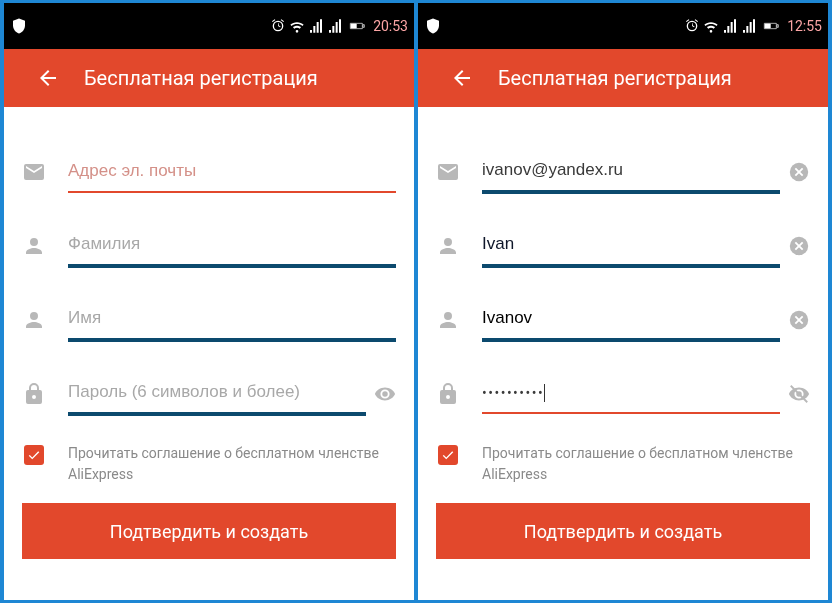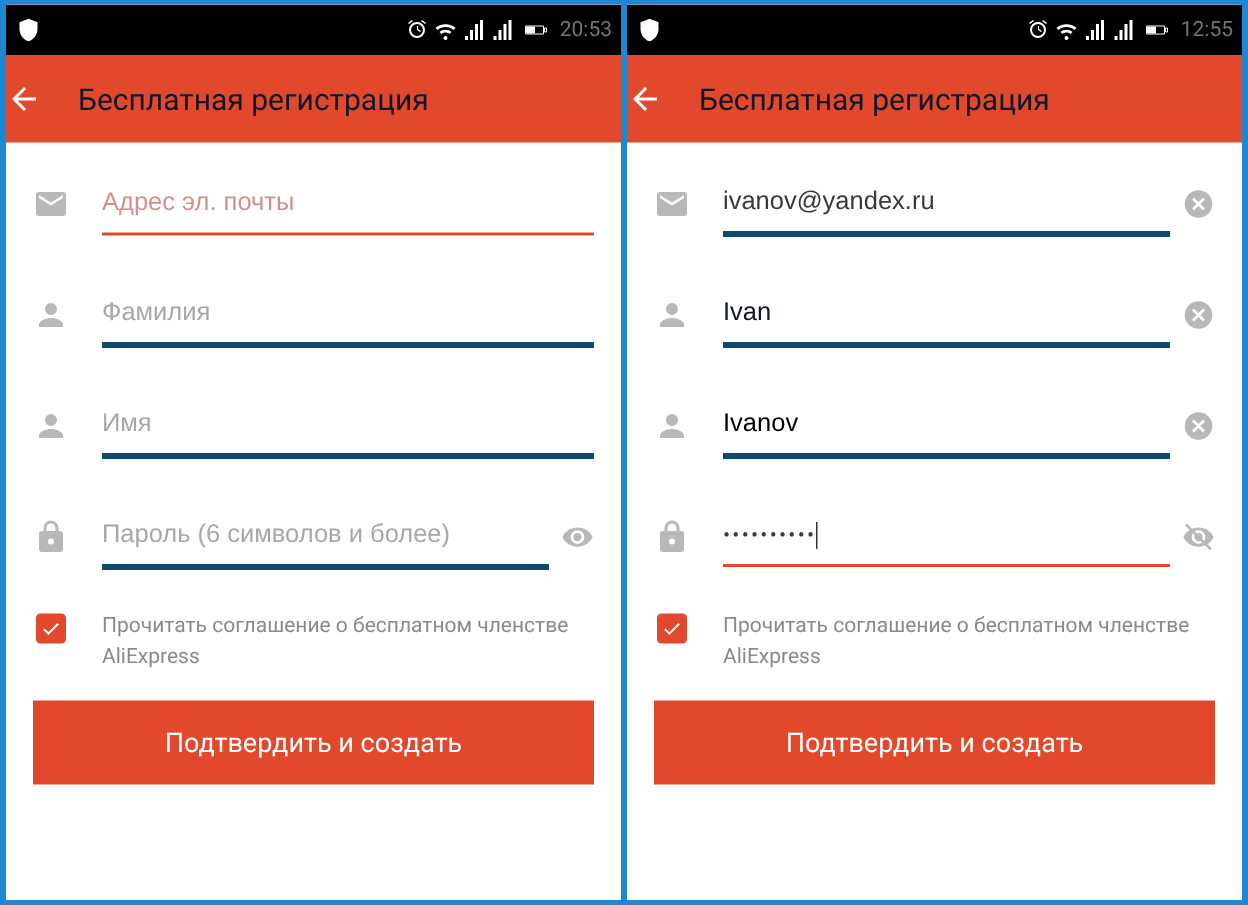--- a/index.html
+++ b/index.html
@@ -20,22 +20,22 @@
     .phone {
       flex: 1;
       background: #ffffff;
       display: flex;
       flex-direction: column;
       height: 597px;
       overflow: hidden;
     }
     .status-bar {
       background: #000000;
-      color: #737373;
-      height: 34px;
+      color: #fca5a5;
+      height: 46px;
       display: flex;
       align-items: center;
       padding: 16px 6px;
       font-size: 14px;
     }
     .status-left {
       display: flex;
       align-items: center;
     }
     .shield-icon {
@@ -54,39 +54,39 @@
       align-items: center;
       gap: 3px;
     }
     .tiny-icon {
       fill: #ffffff;
       width: 16px;
       height: 16px;
     }
     .header {
       background: #e2482c;
-      color: #0f172a;
+      color: #ffffff;
       height: 58px;
       display: flex;
       align-items: center;
-      padding: 0 0;
+      padding: 0 32px;
     }
     .back-arrow {
       fill: #ffffff;
       width: 24px;
       height: 24px;
       margin-right: 24px;
     }
     .header-title {
       font-size: 20px;
       font-weight: 400;
     }
     .form-area {
       flex: 1;
-      padding: 4px 18px 0 18px;
+      padding: 28px 18px 0 18px;
       display: flex;
       flex-direction: column;
     }
     .field-row {
       display: flex;
       align-items: center;
       height: 74px;
       position: relative;
     }
     .field-icon {

